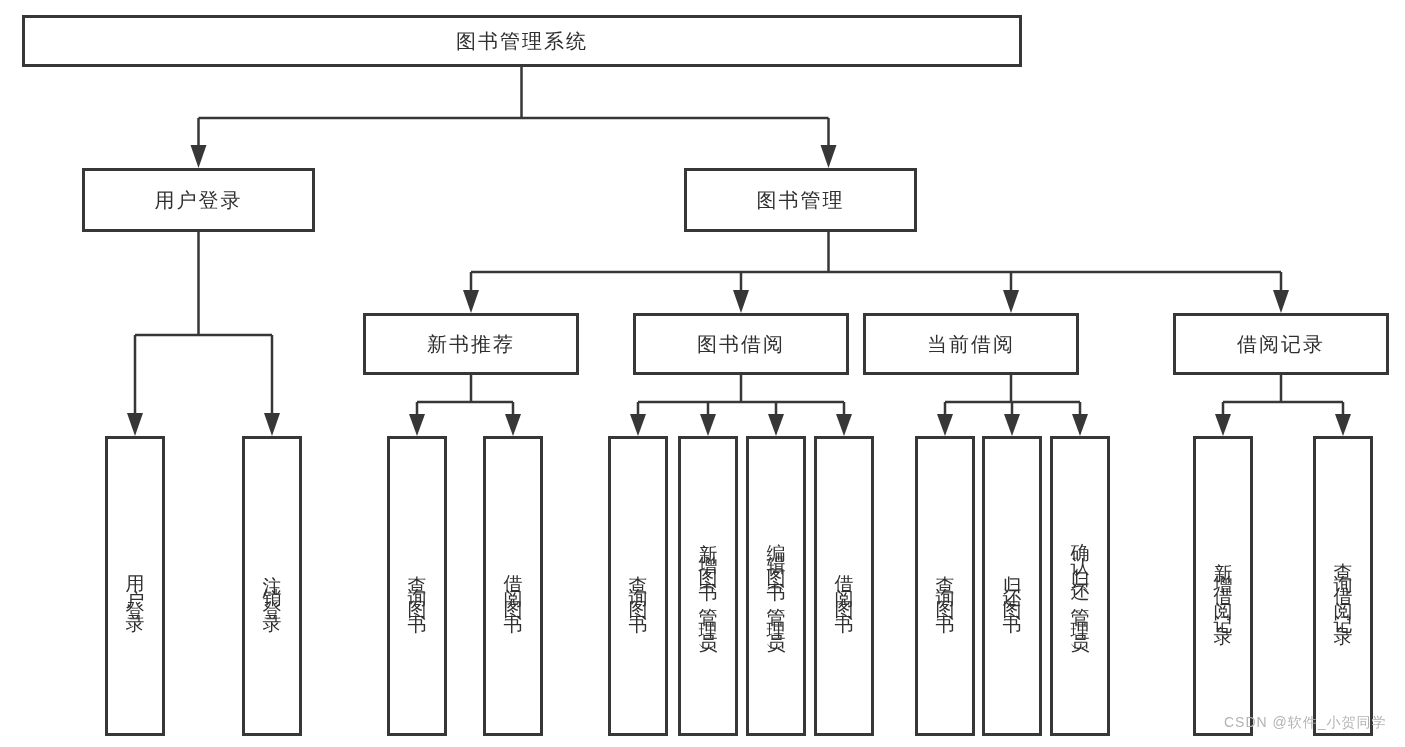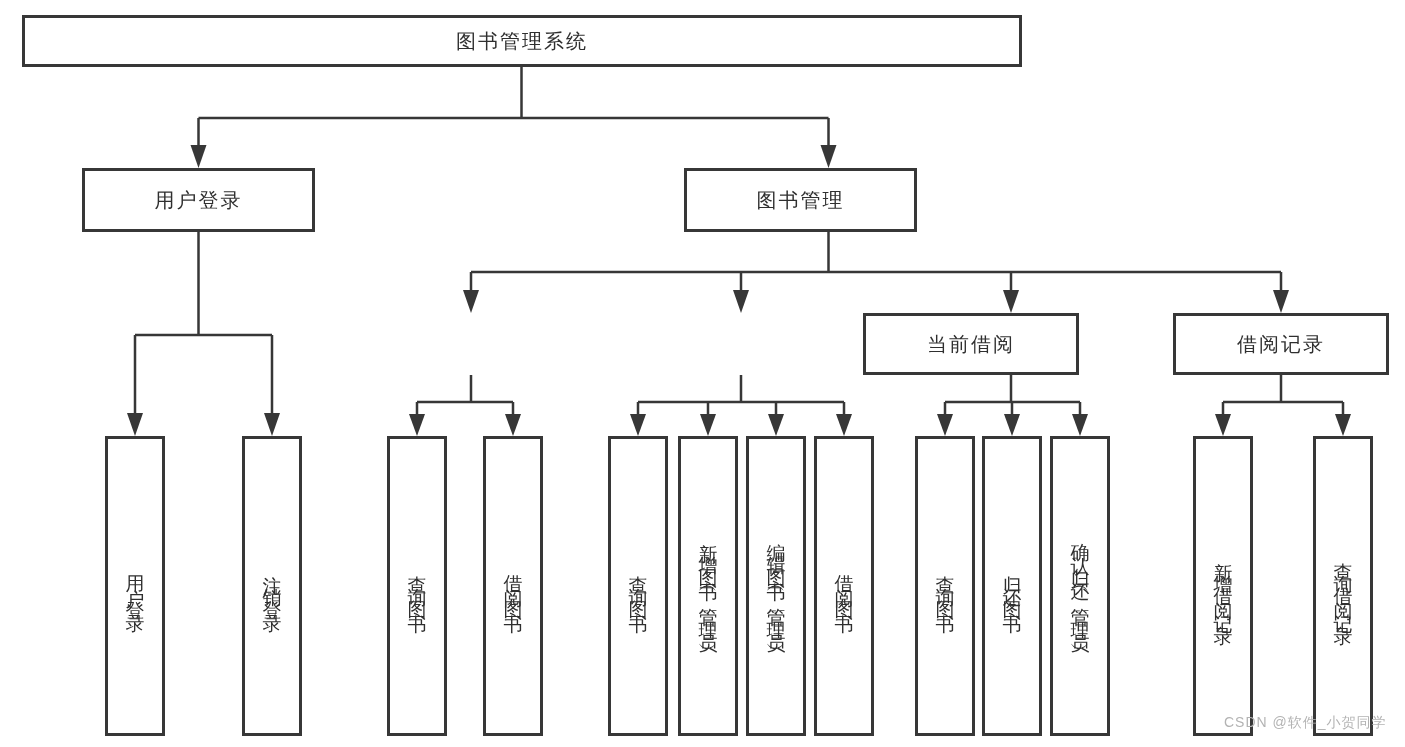--- a/index.html
+++ b/index.html
@@ -128,20 +128,26 @@
     <span class="h-label">图书管理系统</span>
   </div>
 
   <div class="box l2-box-0">
     <span class="h-label">用户登录</span>
   </div>
   <div class="box l2-box-1">
     <span class="h-label">图书管理</span>
   </div>
 
+  <div class="box l3-box l3-box-0">
+    <span class="h-label">新书推荐</span>
+  </div>
+  <div class="box l3-box l3-box-1">
+    <span class="h-label">图书借阅</span>
+  </div>
   <div class="box l3-box l3-box-2">
     <span class="h-label">当前借阅</span>
   </div>
   <div class="box l3-box l3-box-3">
     <span class="h-label">借阅记录</span>
   </div>
 
   <div class="box leaf leaf-a">
     <span class="v-label">用户登录</span>
   </div>

